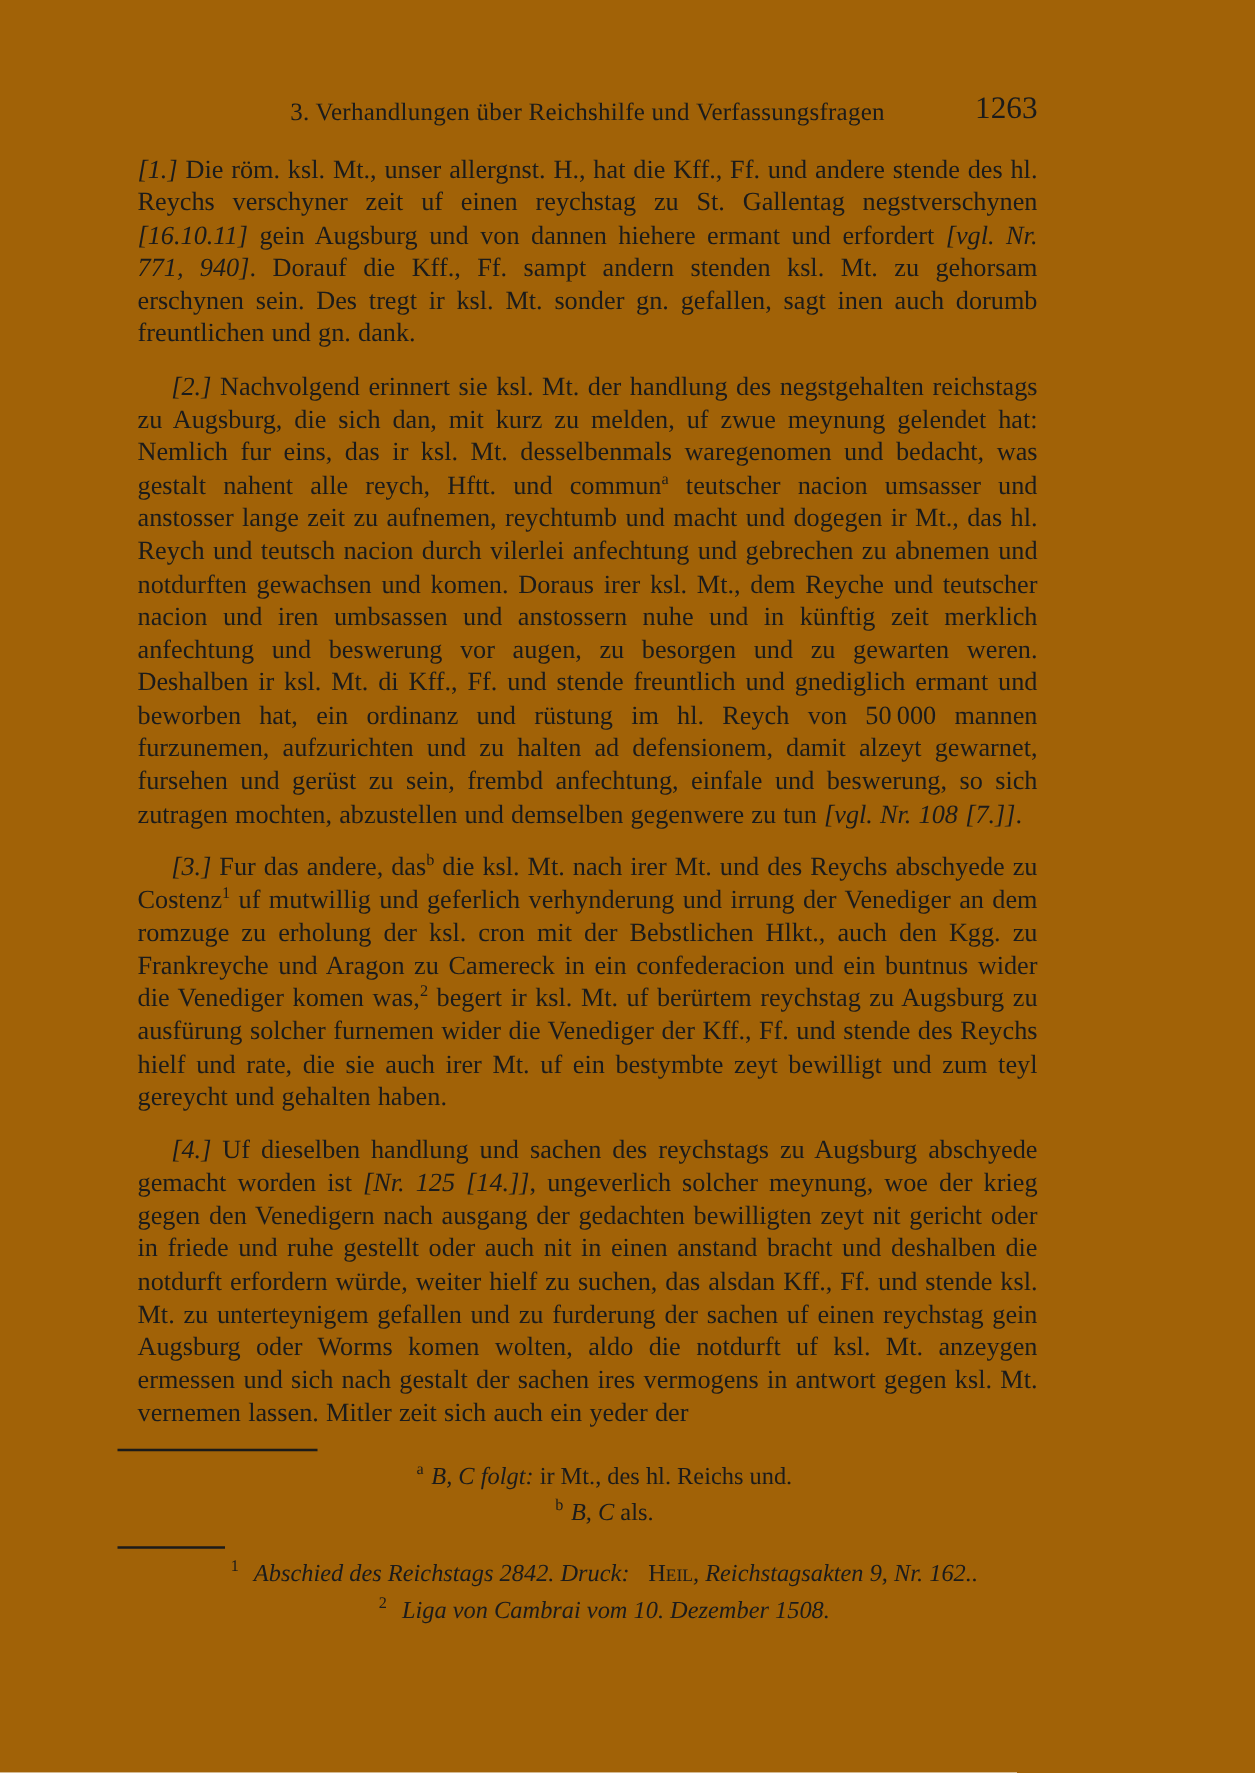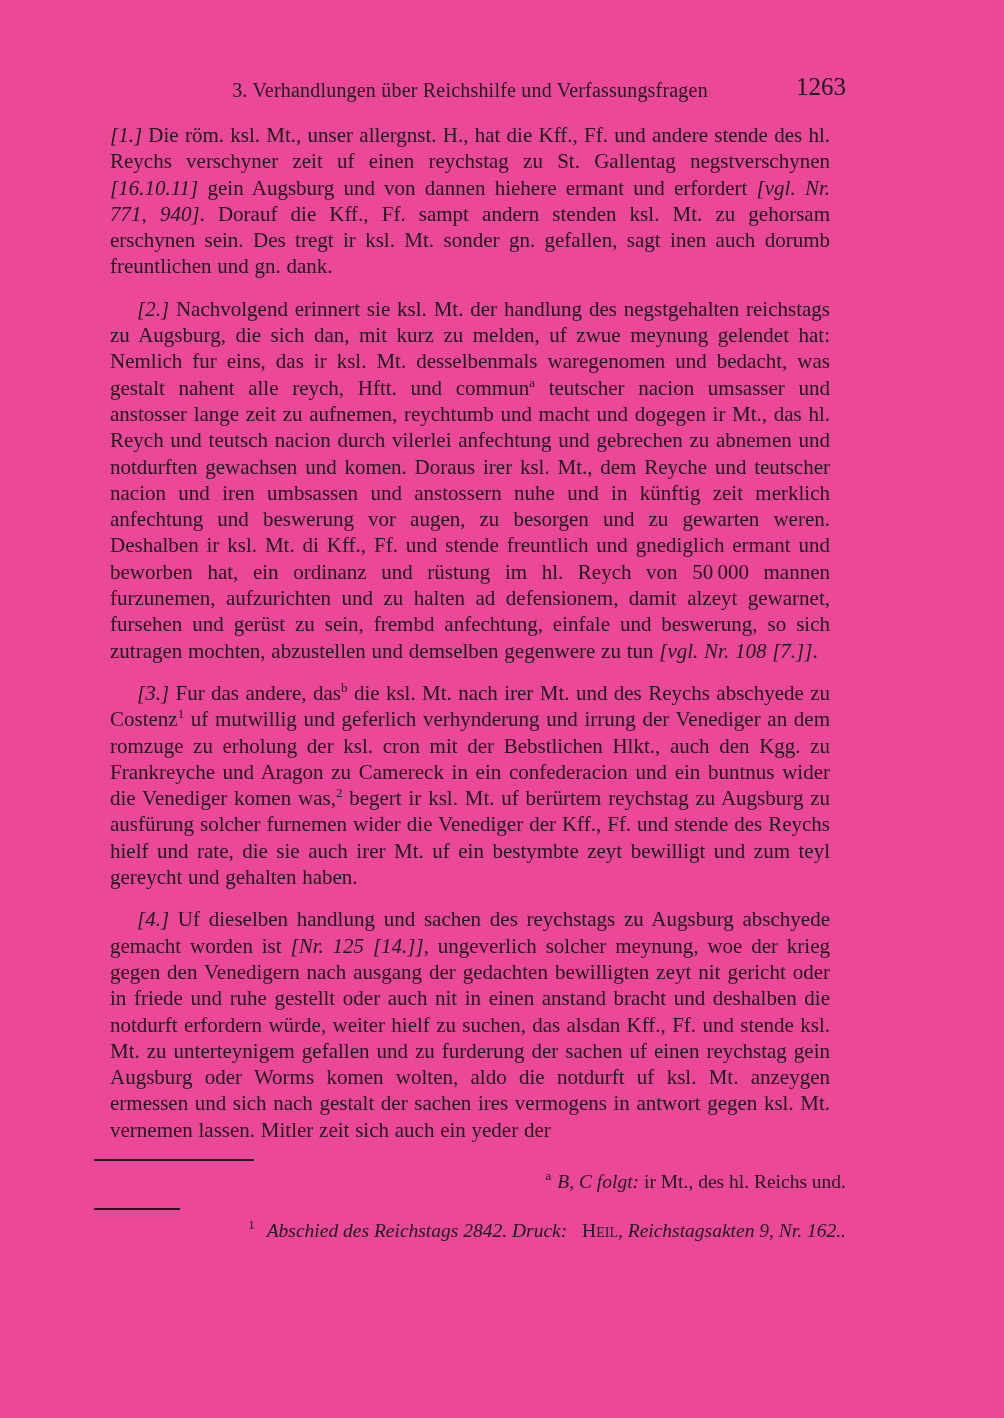--- a/index.html
+++ b/index.html
@@ -5,41 +5,41 @@
   html, body {
     margin: 0;
     padding: 0;
     background: #ffffff;
   }
   .page {
     position: relative;
     width: 1004px;
     height: 1418px;
     box-sizing: border-box;
-    background: #ec4899;
+    background: #a16207;
     color: #1b1b1b;
     font-family: "Liberation Serif", "DejaVu Serif", serif;
     padding: 78px 158px 0 94px;
     overflow: hidden;
   }
   .header {
     position: relative;
     height: 28px;
     margin-bottom: 16px;
   }
   .header-title {
     display: block;
     text-align: center;
     font-size: 20px;
     line-height: 24px;
     letter-spacing: 0.2px;
   }
   .page-number {
     position: absolute;
-    right: 0;
+    right: 16px;
     top: -5px;
     font-size: 25px;
     line-height: 28px;
   }
   .body-text p {
     margin: 16px;
     text-align: justify;
     font-size: 21px;
     line-height: 26.3px;
     word-spacing: 0.5px;
@@ -66,21 +66,21 @@
   }
   .fn-sep-numbers {
     width: 86px;
     margin-top: 12px;
     margin-bottom: 6px;
   }
   .fn-row {
     font-size: 19.5px;
     line-height: 29px;
     padding-left: 27px;
-    text-align: right;
+    text-align: center;
   }
   .fn-marker {
     vertical-align: super;
     font-size: 13px;
     line-height: 0;
     font-style: normal;
   }
   #letter-footnotes .fn-marker { margin-right: 6px; }
   #numbered-footnotes .fn-marker { margin-right: 12px; }
 </style>
@@ -96,19 +96,21 @@
   <div class="body-text" id="body-text">
       <p><span class="it">[1.] </span><span>Die röm. ksl. Mt., unser allergnst. H., hat die Kff., Ff. und andere stende des hl. Reychs verschyner zeit uf einen reychstag zu St. Gallentag negstverschynen </span><span class="it">[16.10.11]</span><span> gein Augsburg und von dannen hiehere ermant und erfordert </span><span class="it">[vgl. Nr. 771, 940]</span><span>. Dorauf die Kff., Ff. sampt andern stenden ksl. Mt. zu gehorsam erschynen sein. Des tregt ir ksl. Mt. sonder gn. gefallen, sagt inen auch dorumb freuntlichen und gn. dank.</span></p>
       <p class="indent"><span class="it">[2.] </span><span>Nachvolgend erinnert sie ksl. Mt. der handlung des negstgehalten reichstags zu Augsburg, die sich dan, mit kurz zu melden, uf zwue meynung gelendet hat: Nemlich fur eins, das ir ksl. Mt. desselbenmals waregenomen und bedacht, was gestalt nahent alle reych, Hftt. und commun</span><span class="sup">a</span><span> teutscher nacion umsasser und anstosser lange zeit zu aufnemen, reychtumb und macht und dogegen ir Mt., das hl. Reych und teutsch nacion durch vilerlei anfechtung und gebrechen zu abnemen und notdurften gewachsen und komen. Doraus irer ksl. Mt., dem Reyche und teutscher nacion und iren umbsassen und anstossern nuhe und in künftig zeit merklich anfechtung und beswerung vor augen, zu besorgen und zu gewarten weren. Deshalben ir ksl. Mt. di Kff., Ff. und stende freuntlich und gnediglich ermant und beworben hat, ein ordinanz und rüstung im hl. Reych von 50 000 mannen furzunemen, aufzurichten und zu halten ad defensionem, damit alzeyt gewarnet, fursehen und gerüst zu sein, frembd anfechtung, einfale und beswerung, so sich zutragen mochten, abzustellen und demselben gegenwere zu tun </span><span class="it">[vgl. Nr. 108 [7.]]</span><span>.</span></p>
       <p class="indent"><span class="it">[3.] </span><span>Fur das andere, das</span><span class="sup">b</span><span> die ksl. Mt. nach irer Mt. und des Reychs abschyede zu Costenz</span><span class="sup">1</span><span> uf mutwillig und geferlich verhynderung und irrung der Venediger an dem romzuge zu erholung der ksl. cron mit der Bebstlichen Hlkt., auch den Kgg. zu Frankreyche und Aragon zu Camereck in ein confederacion und ein buntnus wider die Venediger komen was,</span><span class="sup">2</span><span> begert ir ksl. Mt. uf berürtem reychstag zu Augsburg zu ausfürung solcher furnemen wider die Venediger der Kff., Ff. und stende des Reychs hielf und rate, die sie auch irer Mt. uf ein bestymbte zeyt bewilligt und zum teyl gereycht und gehalten haben.</span></p>
       <p class="indent"><span class="it">[4.] </span><span>Uf dieselben handlung und sachen des reychstags zu Augsburg abschyede gemacht worden ist </span><span class="it">[Nr. 125 [14.]]</span><span>, ungeverlich solcher meynung, woe der krieg gegen den Venedigern nach ausgang der gedachten bewilligten zeyt nit gericht oder in friede und ruhe gestellt oder auch nit in einen anstand bracht und deshalben die notdurft erfordern würde, weiter hielf zu suchen, das alsdan Kff., Ff. und stende ksl. Mt. zu unterteynigem gefallen und zu furderung der sachen uf einen reychstag gein Augsburg oder Worms komen wolten, aldo die notdurft uf ksl. Mt. anzeygen ermessen und sich nach gestalt der sachen ires vermogens in antwort gegen ksl. Mt. vernemen lassen. Mitler zeit sich auch ein yeder der</span></p>
     </div>
 
   <div class="fn-sep fn-sep-letters"></div>
   <div id="letter-footnotes">
       <div class="fn-row"><span class="fn-marker">a</span><span><span class="it">B, C folgt:</span><span> ir Mt., des hl. Reichs und.</span></span></div>
+      <div class="fn-row"><span class="fn-marker">b</span><span><span class="it">B, C</span><span> als.</span></span></div>
     </div>
 
   <div class="fn-sep fn-sep-numbers"></div>
   <div id="numbered-footnotes">
       <div class="fn-row"><span class="fn-marker">1</span><span><span class="it">Abschied des Reichstags 2842. Druck: </span><span class="sc">Heil</span><span class="it">, Reichstagsakten 9, Nr. 162..</span></span></div>
+      <div class="fn-row"><span class="fn-marker">2</span><span><span class="it">Liga von Cambrai vom 10. Dezember 1508.</span></span></div>
     </div>
 </div>
 
 </body></html>

